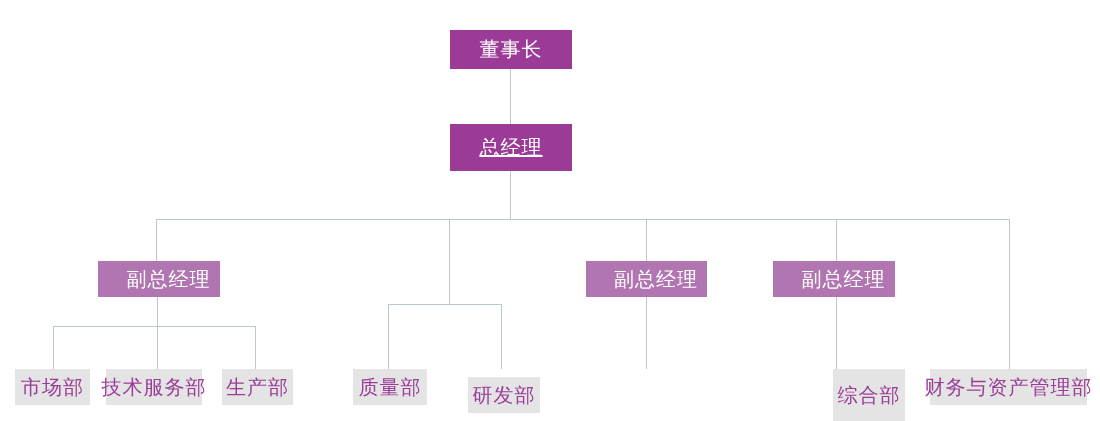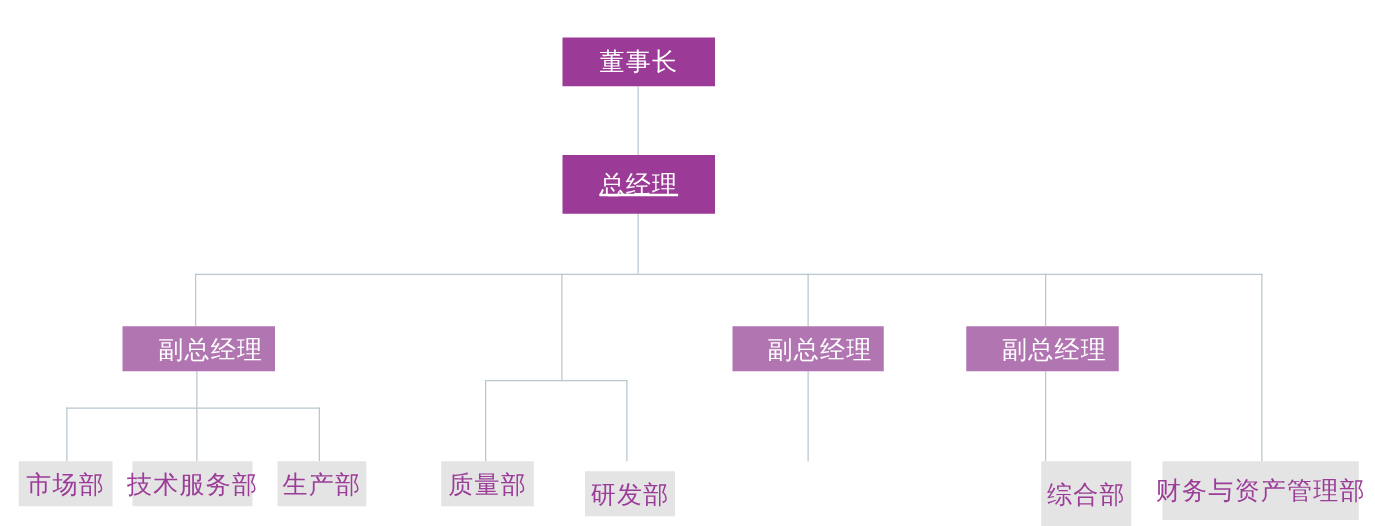--- a/index.html
+++ b/index.html
@@ -78,15 +78,15 @@
   <div class="node lv-deputy" style="left:98px; top:261px; width:122px; height:36px;">副总经理</div>
   <div class="node lv-deputy" style="left:586px; top:261px; width:121px; height:36px;">副总经理</div>
   <div class="node lv-deputy" style="left:773px; top:261px; width:122px; height:36px;">副总经理</div>
 
   <div class="node lv-dept" style="left:15px; top:369px; width:75px; height:36px;">市场部</div>
   <div class="node lv-dept" style="left:106px; top:369px; width:96px; height:36px;">技术服务部</div>
   <div class="node lv-dept" style="left:222px; top:369px; width:71px; height:36px;">生产部</div>
   <div class="node lv-dept" style="left:353px; top:369px; width:74px; height:36px;">质量部</div>
   <div class="node lv-dept" style="left:468px; top:377px; width:72px; height:36px;">研发部</div>
   <div class="node lv-dept" style="left:805px; top:369px; width:72px; height:52px;margin-left:28px;">综合部</div>
-  <div class="node lv-dept" style="left:930px; top:369px; width:157px; height:47px;">财务与资产管理部</div>
+  <div class="node lv-dept" style="left:930px; top:369px; width:157px; height:36px;">财务与资产管理部</div>
 
 </div>
 
 </body></html>

